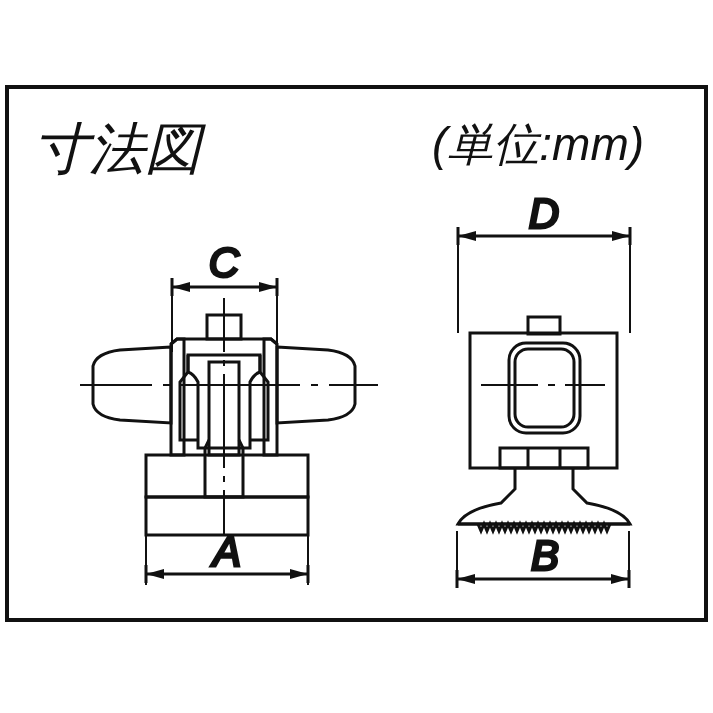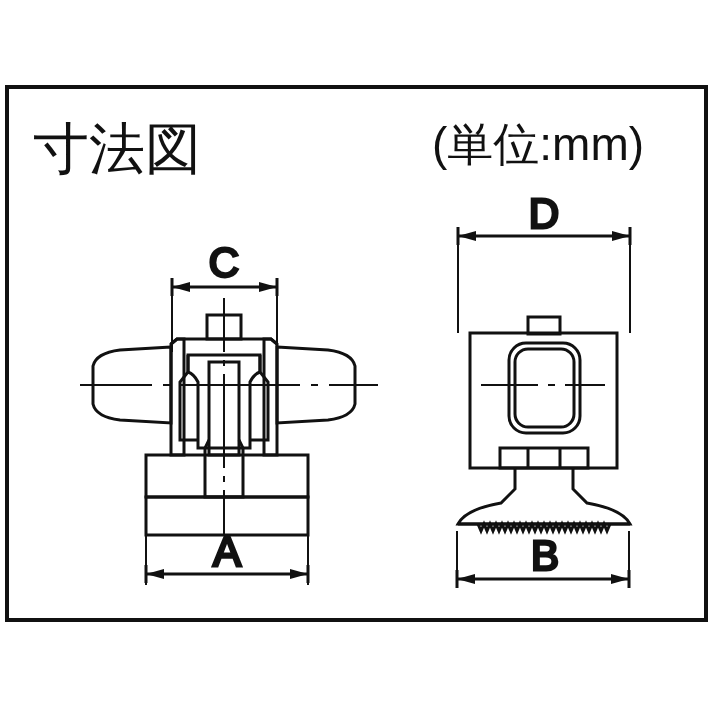--- a/index.html
+++ b/index.html
@@ -9,20 +9,21 @@
   }
   body {
     font-family: "Liberation Sans", sans-serif;
   }
   #stage {
     position: relative;
     width: 713px;
     height: 713px;
     background: #ffffff;
     overflow: hidden;
+    font-style: italic;
   }
   #drawing {
     position: absolute;
     left: 0;
     top: 0;
   }
   .lbl {
     font-family: "Liberation Sans", sans-serif;
     fill: #111111;
   }

